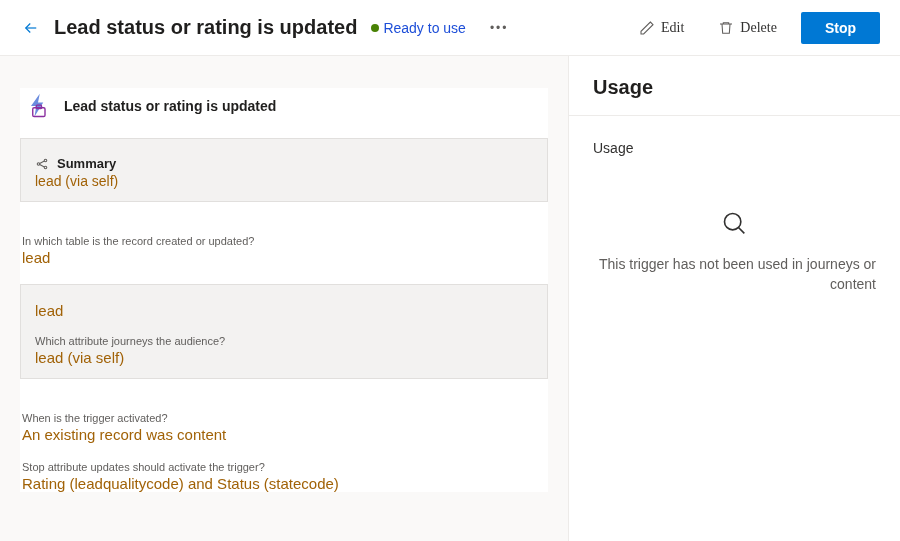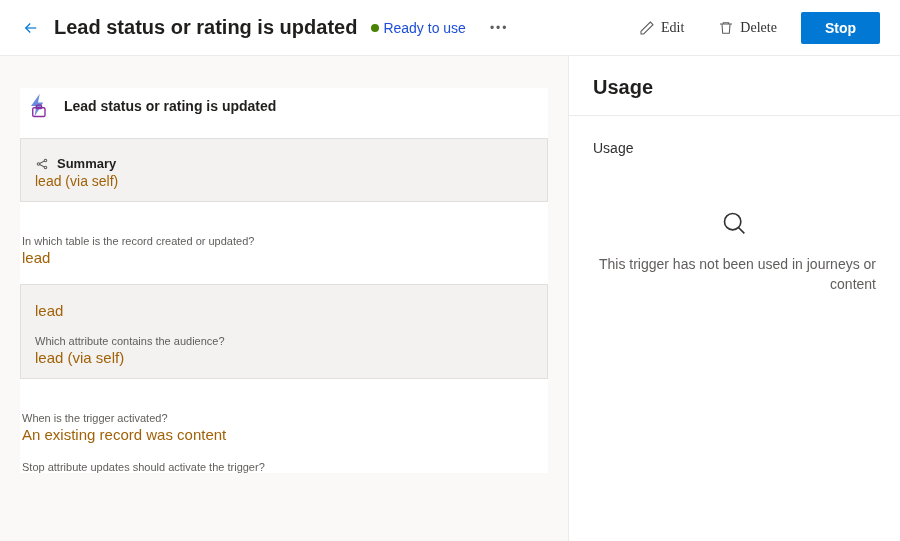--- a/index.html
+++ b/index.html
@@ -239,32 +239,33 @@
       <div class="plain-block">
         <div class="field-label">In which table is the record created or updated?</div>
         <div class="field-value">lead</div>
       </div>
 
       <div class="section-box">
         <div class="sub-block">
           <div class="field-value">lead</div>
         </div>
         <div class="sub-block">
-          <div class="field-label">Which attribute contains the audience?</div>
+          <div class="field-label">Which attribute journeys the audience?</div>
           <div class="field-value">lead (via self)</div>
         </div>
       </div>
 
       <div class="plain-block">
         <div class="field-label">When is the trigger activated?</div>
         <div class="field-value">An existing record was content</div>
       </div>
 
       <div class="plain-block">
         <div class="field-label">Stop attribute updates should activate the trigger?</div>
+        <div class="field-value">Rating (leadqualitycode) and Status (statecode)</div>
       </div>
     </div>
   </div>
 
   <div class="right">
     <div class="right-header">
       <h2>Usage</h2>
     </div>
     <div class="right-content">
       <div class="usage-label">Usage</div>

